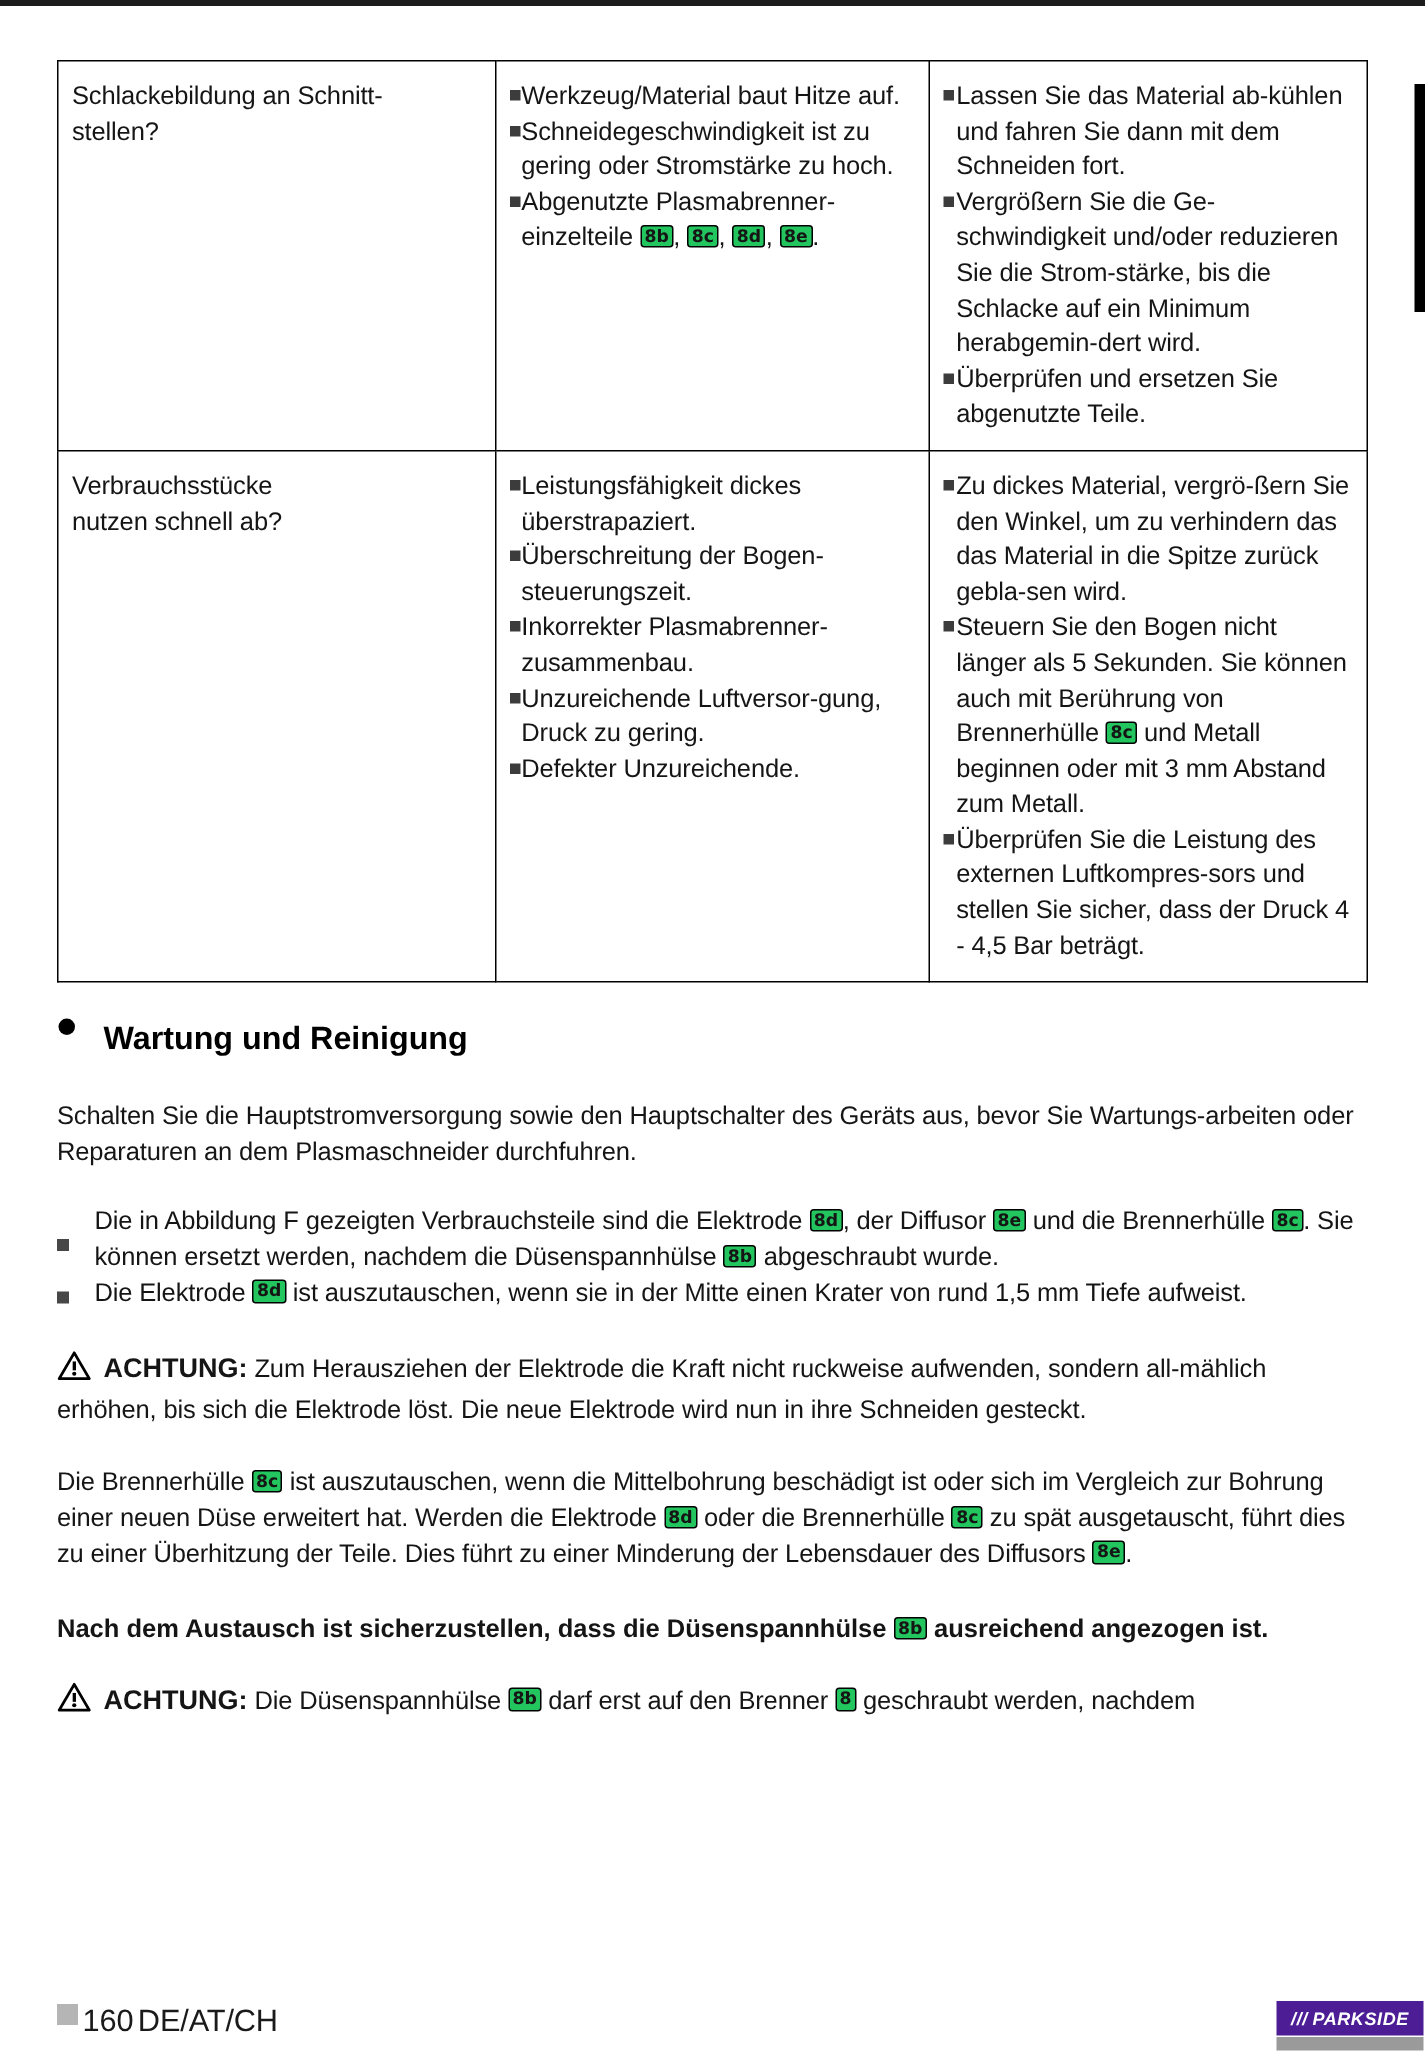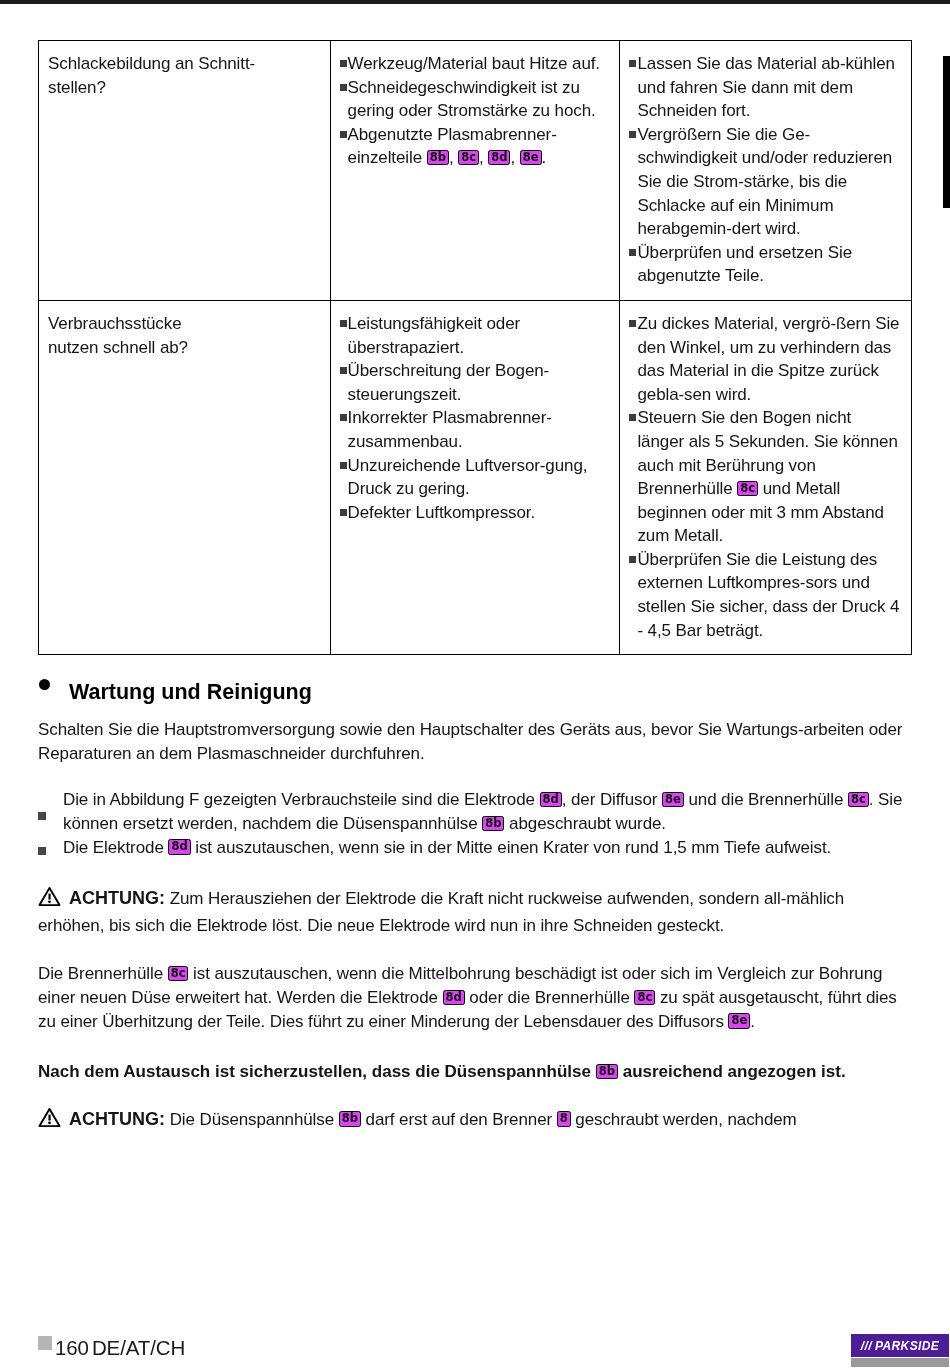--- a/index.html
+++ b/index.html
@@ -26,37 +26,37 @@
   .sq{flex:0 0 auto;width:7px;height:7px;background:#3c3c3c;margin-top:8px}
   .li-text{flex:1;min-width:0}
 
   .sec{display:flex;align-items:flex-start;gap:19px;font-weight:bold;color:#000;
        font-size:21.5px;line-height:27px;letter-spacing:0;margin:24px 0 0 1px}
   .sec.gray{color:#9d9d9d;margin-top:19px}
   .dot{flex:0 0 auto;width:11px;height:11px;border-radius:50%;background:#000}
   .dot.gray{background:#9d9d9d}
 
   p{margin:0}
-  .p1{margin-top:12px}
+  .p1{margin-top:26px}
   .p2{margin-top:25px}
   .p-bold{margin-top:27px;font-weight:bold;letter-spacing:0}
 
   .body-list{list-style:none;margin:23px 0 0 0;padding:0}
   .body-list li{display:flex;gap:17px;align-items:center}
   .body-list .sq{width:8px;height:8px;background:#474747;margin-top:8px}
 
   .warning{margin-top:27px}
   .warning.last{margin-top:23px}
   .warn-icon{display:inline-block;vertical-align:-3px;margin-right:8px}
   .warning b{font-size:18px;letter-spacing:0}
 
   .ref{
     display:inline-block;border:1.5px solid #000;border-radius:2.5px;
     padding:0 2px;font-size:11.5px;font-weight:bold;line-height:13.5px;
-    vertical-align:2.5px;letter-spacing:0;background:#d946ef;
+    vertical-align:2.5px;letter-spacing:0;background:#22c55e;
     font-family:"DejaVu Sans",sans-serif;white-space:nowrap;
   }
 
   .footer{position:absolute;left:38px;bottom:12px;display:flex;align-items:flex-start;gap:3px;
           font-size:20.5px;line-height:24px;color:#1a1a1a}
   .footer .gsq{width:14px;height:14px;background:#b5b5b5}
 
   .logo{position:absolute;right:1px;bottom:5px;width:98px}
   .logo .black{background:#4c1d95;color:#fff;font-style:italic;font-weight:bold;
                font-size:12px;line-height:12px;text-align:center;padding:6px 0 5px;letter-spacing:.4px}
@@ -111,37 +111,37 @@
         </td>
       </tr>
       <tr>
         <td class="c-problem">
           <div class="problem-text">Verbrauchsstücke<br>nutzen schnell ab?</div>
         </td>
         <td class="c-causes">
           <ul class="cell-list">
             <li>
                 <span class="sq"></span>
-                <span class="li-text">Leistungsfähigkeit oder überstrapaziert.</span>
+                <span class="li-text">Leistungsfähigkeit dickes überstrapaziert.</span>
               </li>
             <li>
                 <span class="sq"></span>
                 <span class="li-text">Überschreitung der Bogen-steuerungszeit.</span>
               </li>
             <li>
                 <span class="sq"></span>
                 <span class="li-text">Inkorrekter Plasmabrenner-zusammenbau.</span>
               </li>
             <li>
                 <span class="sq"></span>
                 <span class="li-text">Unzureichende Luftversor-gung, Druck zu gering.</span>
               </li>
             <li>
                 <span class="sq"></span>
-                <span class="li-text">Defekter Luftkompressor.</span>
+                <span class="li-text">Defekter Unzureichende.</span>
               </li>
           </ul>
         </td>
         <td class="c-solutions">
           <ul class="cell-list">
             <li>
                 <span class="sq"></span>
                 <span class="li-text">Zu dickes Material, vergrö-ßern Sie den Winkel, um zu verhindern das das Material in die Spitze zurück gebla-sen wird.</span>
               </li>
             <li>

